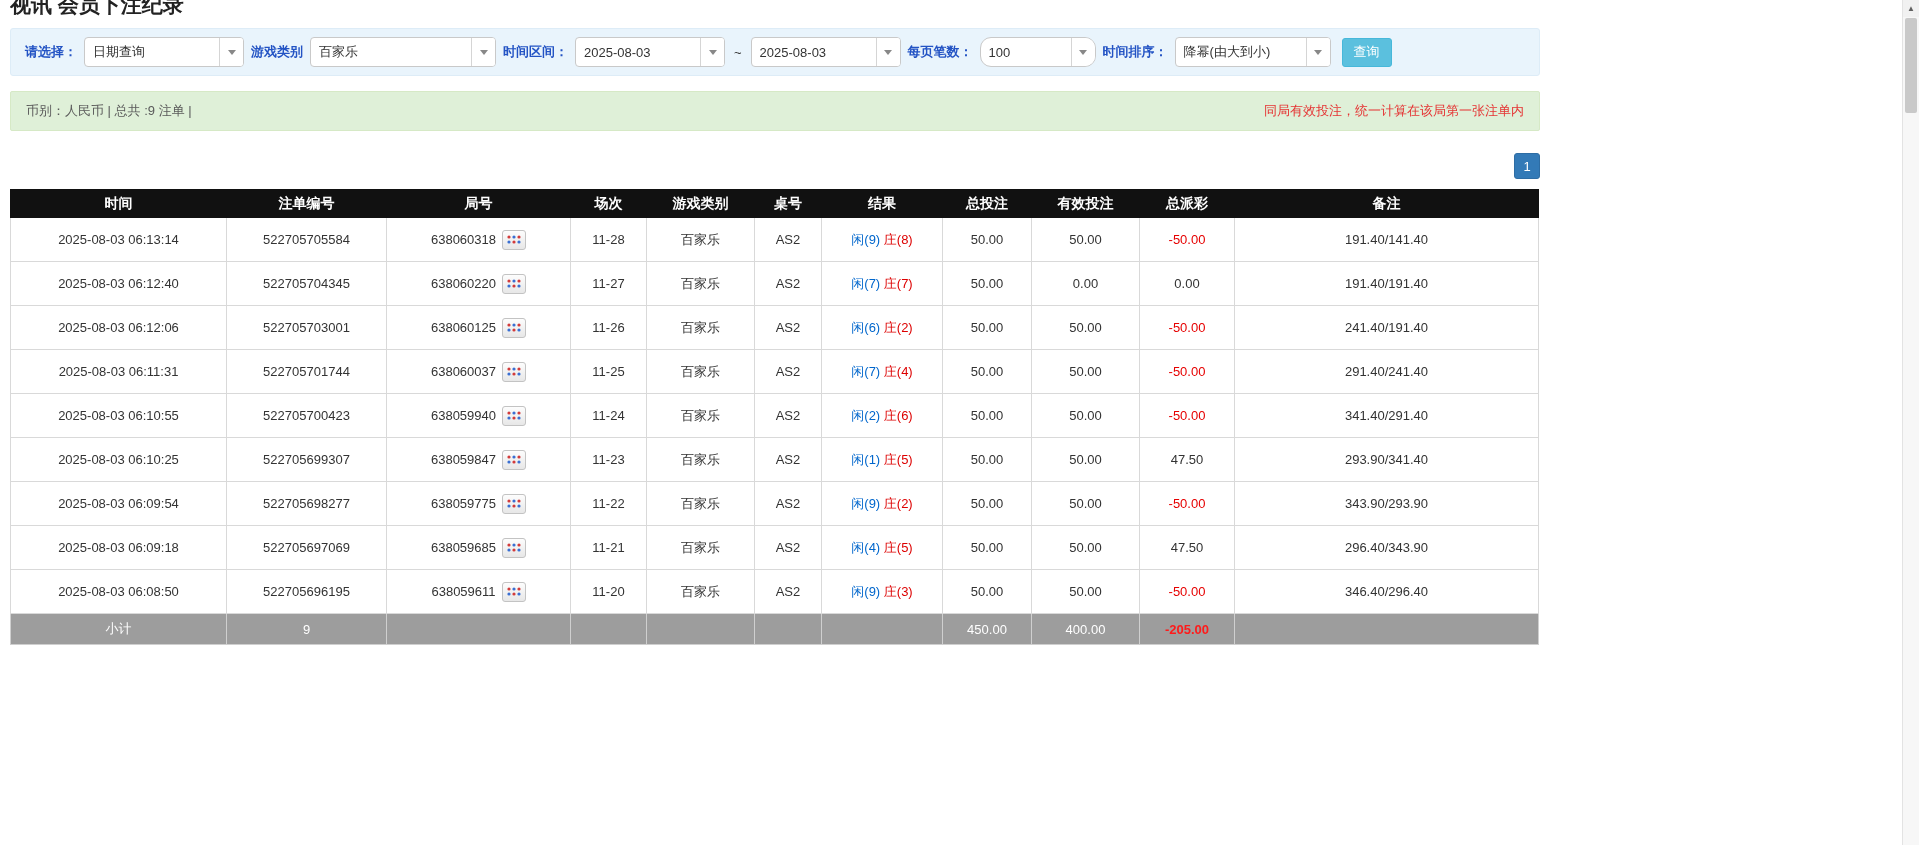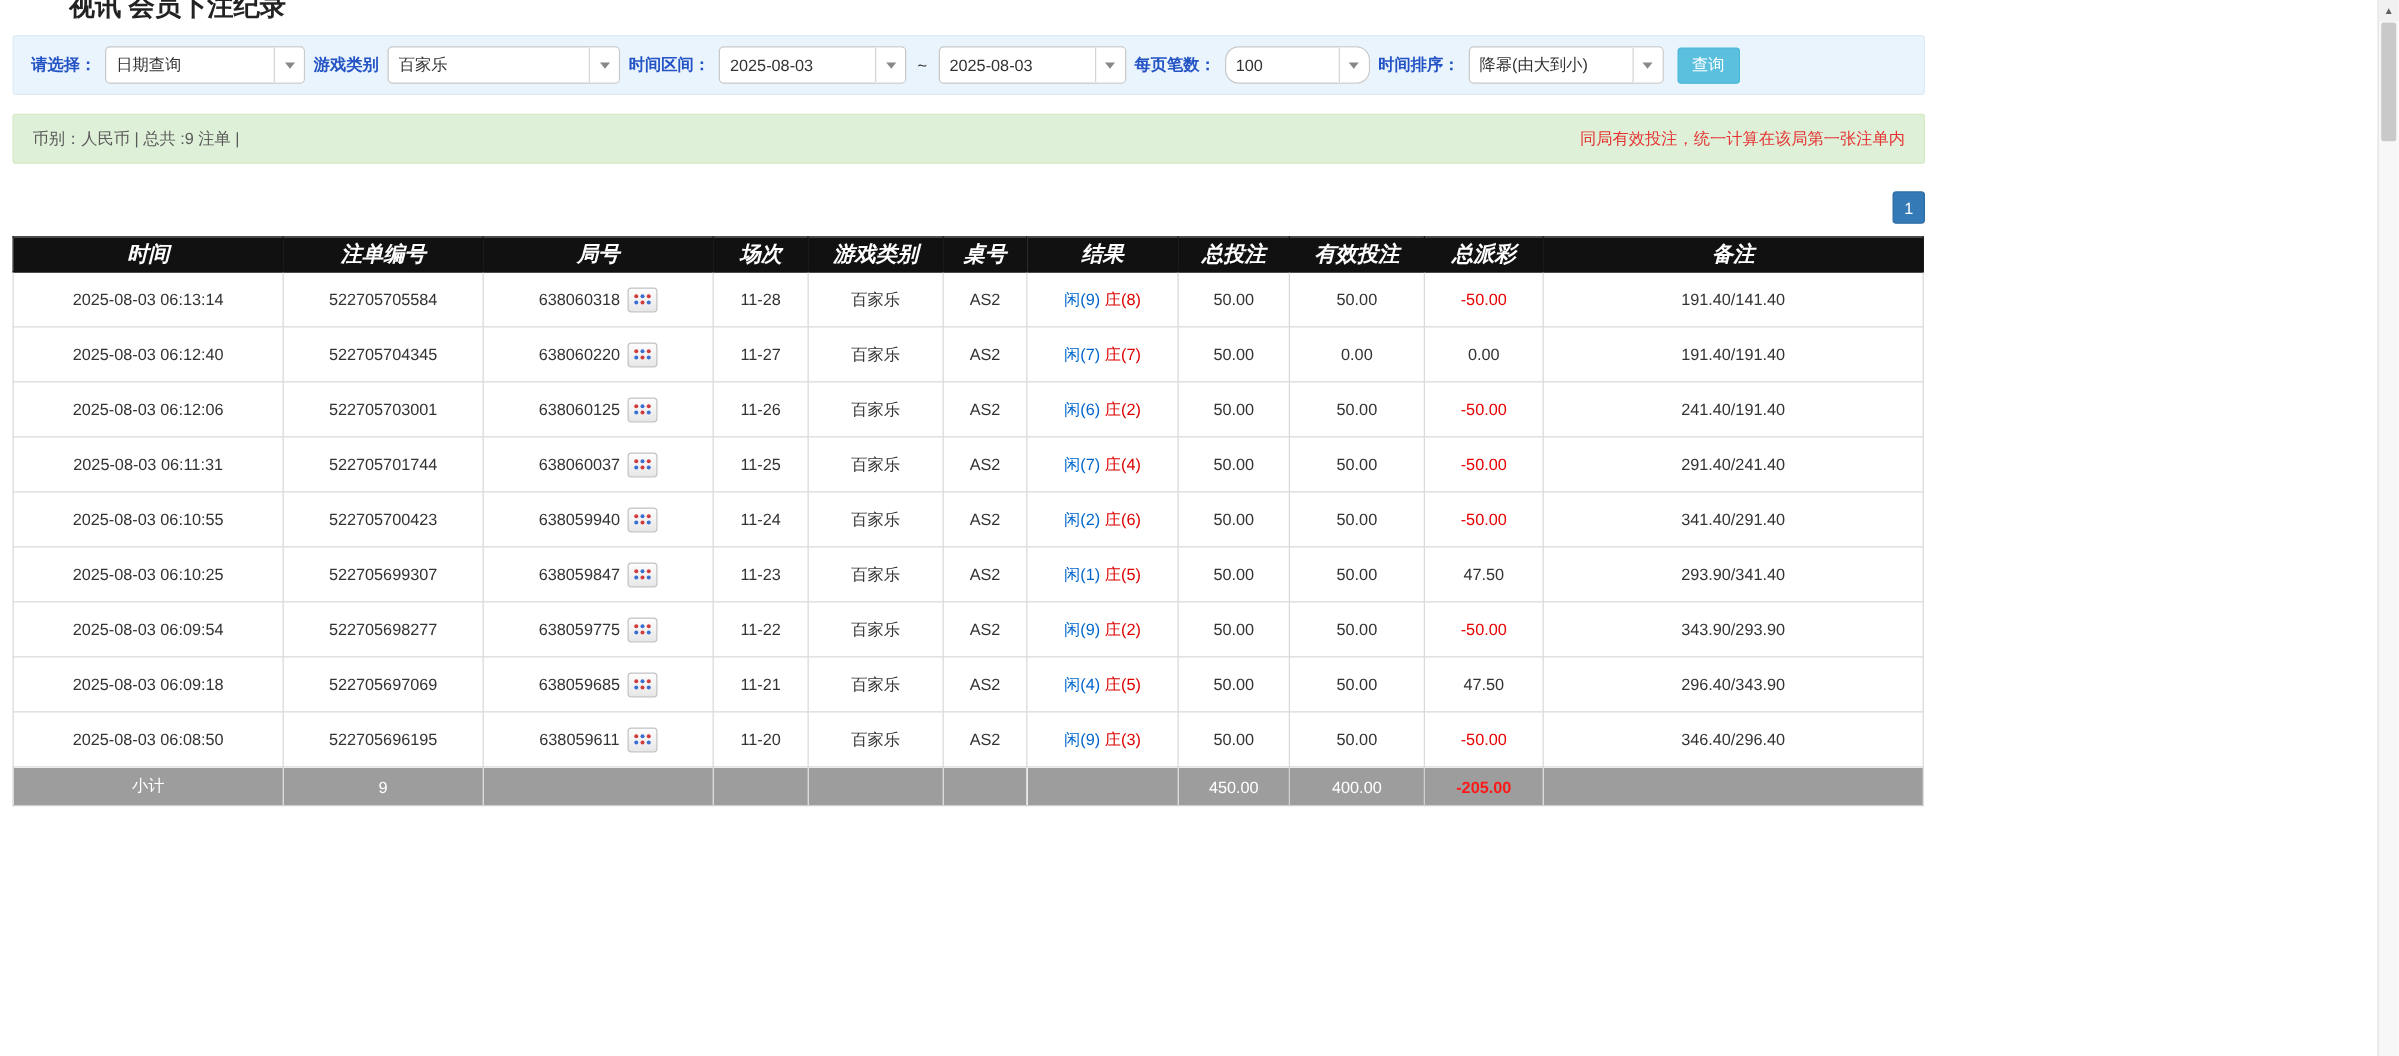--- a/index.html
+++ b/index.html
@@ -5,21 +5,21 @@
   * { box-sizing: border-box; margin: 0; padding: 0; }
   html,body { background:#fff; }
   body {
     width: 1919px; height: 845px; position: relative; overflow: hidden;
     font-family: "Liberation Sans", "DejaVu Sans", sans-serif;
     font-size: 13px; color: #333;
   }
   .wrapper { width: 1530px; margin: 0 0 0 10px; position: relative; }
 
   
-  .title-clip { height: 22px; overflow: hidden; margin-left: 45px; }
+  .title-clip { height: 22px; overflow: hidden; }
   .page-title { font-size: 21px; font-weight: bold; color: #222; margin-top: -9px; white-space: nowrap; }
 
   
   .filter-bar {
     margin-top: 6px; height: 48px; background: #e9f4fc; border: 1px solid #ddecf7;
     border-radius: 3px; display: flex; align-items: center; padding: 0 14px; gap: 7px;
   }
   .f-label { color: #2353c4; font-weight: bold; white-space: nowrap; }
   .combo {
     height: 30px; background: #fff; border: 1px solid #c9c9c9; border-radius: 4px;
@@ -53,22 +53,22 @@
   
   .pagination { margin-top: 22px; display: flex; justify-content: flex-end; }
   .page-btn {
     min-width: 26px; height: 26px; background: #337ab7; color: #fff; border: 1px solid #2e6da4;
     border-radius: 3px; font-size: 13px; display: flex; align-items: center; justify-content: center; cursor: pointer;
   }
 
   
   table.records { margin-top: 10px; width: 1528px; border-collapse: collapse; table-layout: fixed; }
   table.records th {
-    background: #111; color: #fff; font-weight: bold; height: 28px; font-size: 17px;
-    border: 1px solid #111; text-align: center; font-style: italic;
+    background: #111; color: #fff; font-weight: bold; height: 28px; font-size: 14px;
+    border: 1px solid #111; text-align: center;
   }
   table.records td {
     height: 44px; border: 1px solid #d9d9d9; text-align: center; color: #333; background: #fff;
     overflow: hidden; white-space: nowrap;
   }
   .round-cell-inner { display: inline-flex; align-items: center; gap: 6px; }
   .road-btn {
     width: 24px; height: 20px; border: 1px solid #c3c3c3; border-radius: 3px;
     background: linear-gradient(#fdfdfd, #e7e7e7); display: inline-flex; align-items: center; justify-content: center;
     cursor: pointer;

